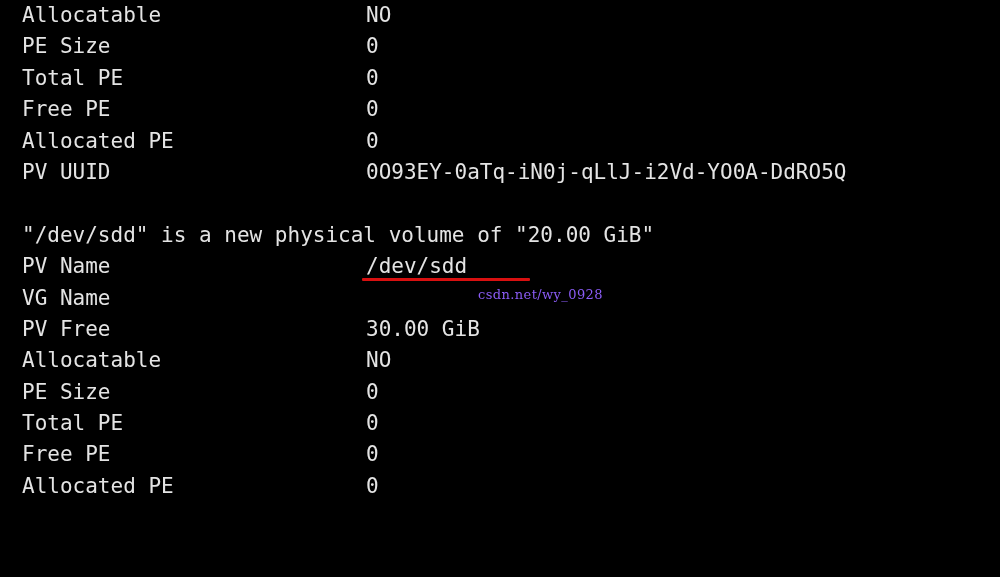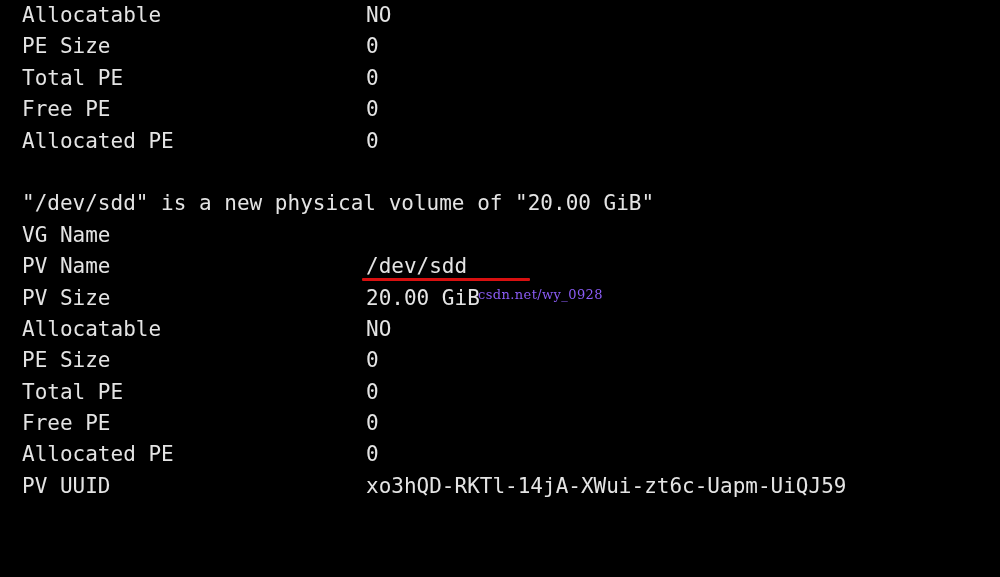--- a/index.html
+++ b/index.html
@@ -84,40 +84,40 @@
     <div class="line"><span class="pad-left"></span><span class="lbl">Allocatable</span><span class="val">NO</span></div>
 
     <div class="line"><span class="pad-left"></span><span class="lbl">PE Size</span><span class="val">0</span></div>
 
     <div class="line"><span class="pad-left"></span><span class="lbl">Total PE</span><span class="val">0</span></div>
 
     <div class="line"><span class="pad-left"></span><span class="lbl">Free PE</span><span class="val">0</span></div>
 
     <div class="line"><span class="pad-left"></span><span class="lbl">Allocated PE</span><span class="val">0</span></div>
 
+    <div class="line"><span class="pad-left"></span><span class="lbl">PV UUID</span><span class="val">0O93EY-0aTq-iN0j-qLlJ-i2Vd-YO0A-DdRO5Q</span></div>
 
     <div class="line blank"></div>
 
     <div class="line"><span class="pad-left"></span><span class="freeform">"/dev/sdd" is a new physical volume of "20.00 GiB"</span></div>
 
 
+    <div class="line row-pvname"><span class="pad-left"></span><span class="lbl">PV Name</span><span class="val">/dev/sdd</span><span class="underline-red"></span></div>
+
     <div class="line"><span class="pad-left"></span><span class="lbl">VG Name</span><span class="val"></span></div>
 
-    <div class="line row-pvname"><span class="pad-left"></span><span class="lbl">PV Name</span><span class="val">/dev/sdd</span><span class="underline-red"></span></div>
-
-    <div class="line"><span class="pad-left"></span><span class="lbl">PV Size</span><span class="val">20.00 GiB</span></div>
+    <div class="line"><span class="pad-left"></span><span class="lbl">PV Free</span><span class="val">30.00 GiB</span></div>
 
     <div class="line"><span class="pad-left"></span><span class="lbl">Allocatable</span><span class="val">NO</span></div>
 
     <div class="line"><span class="pad-left"></span><span class="lbl">PE Size</span><span class="val">0</span></div>
 
     <div class="line"><span class="pad-left"></span><span class="lbl">Total PE</span><span class="val">0</span></div>
 
     <div class="line"><span class="pad-left"></span><span class="lbl">Free PE</span><span class="val">0</span></div>
 
     <div class="line"><span class="pad-left"></span><span class="lbl">Allocated PE</span><span class="val">0</span></div>
 
-    <div class="line"><span class="pad-left"></span><span class="lbl">PV UUID</span><span class="val">xo3hQD-RKTl-14jA-XWui-zt6c-Uapm-UiQJ59</span></div>
 
   </div>
 
   <div class="watermark">csdn.net/wy_0928</div>
 </div>
 
 </body></html>

